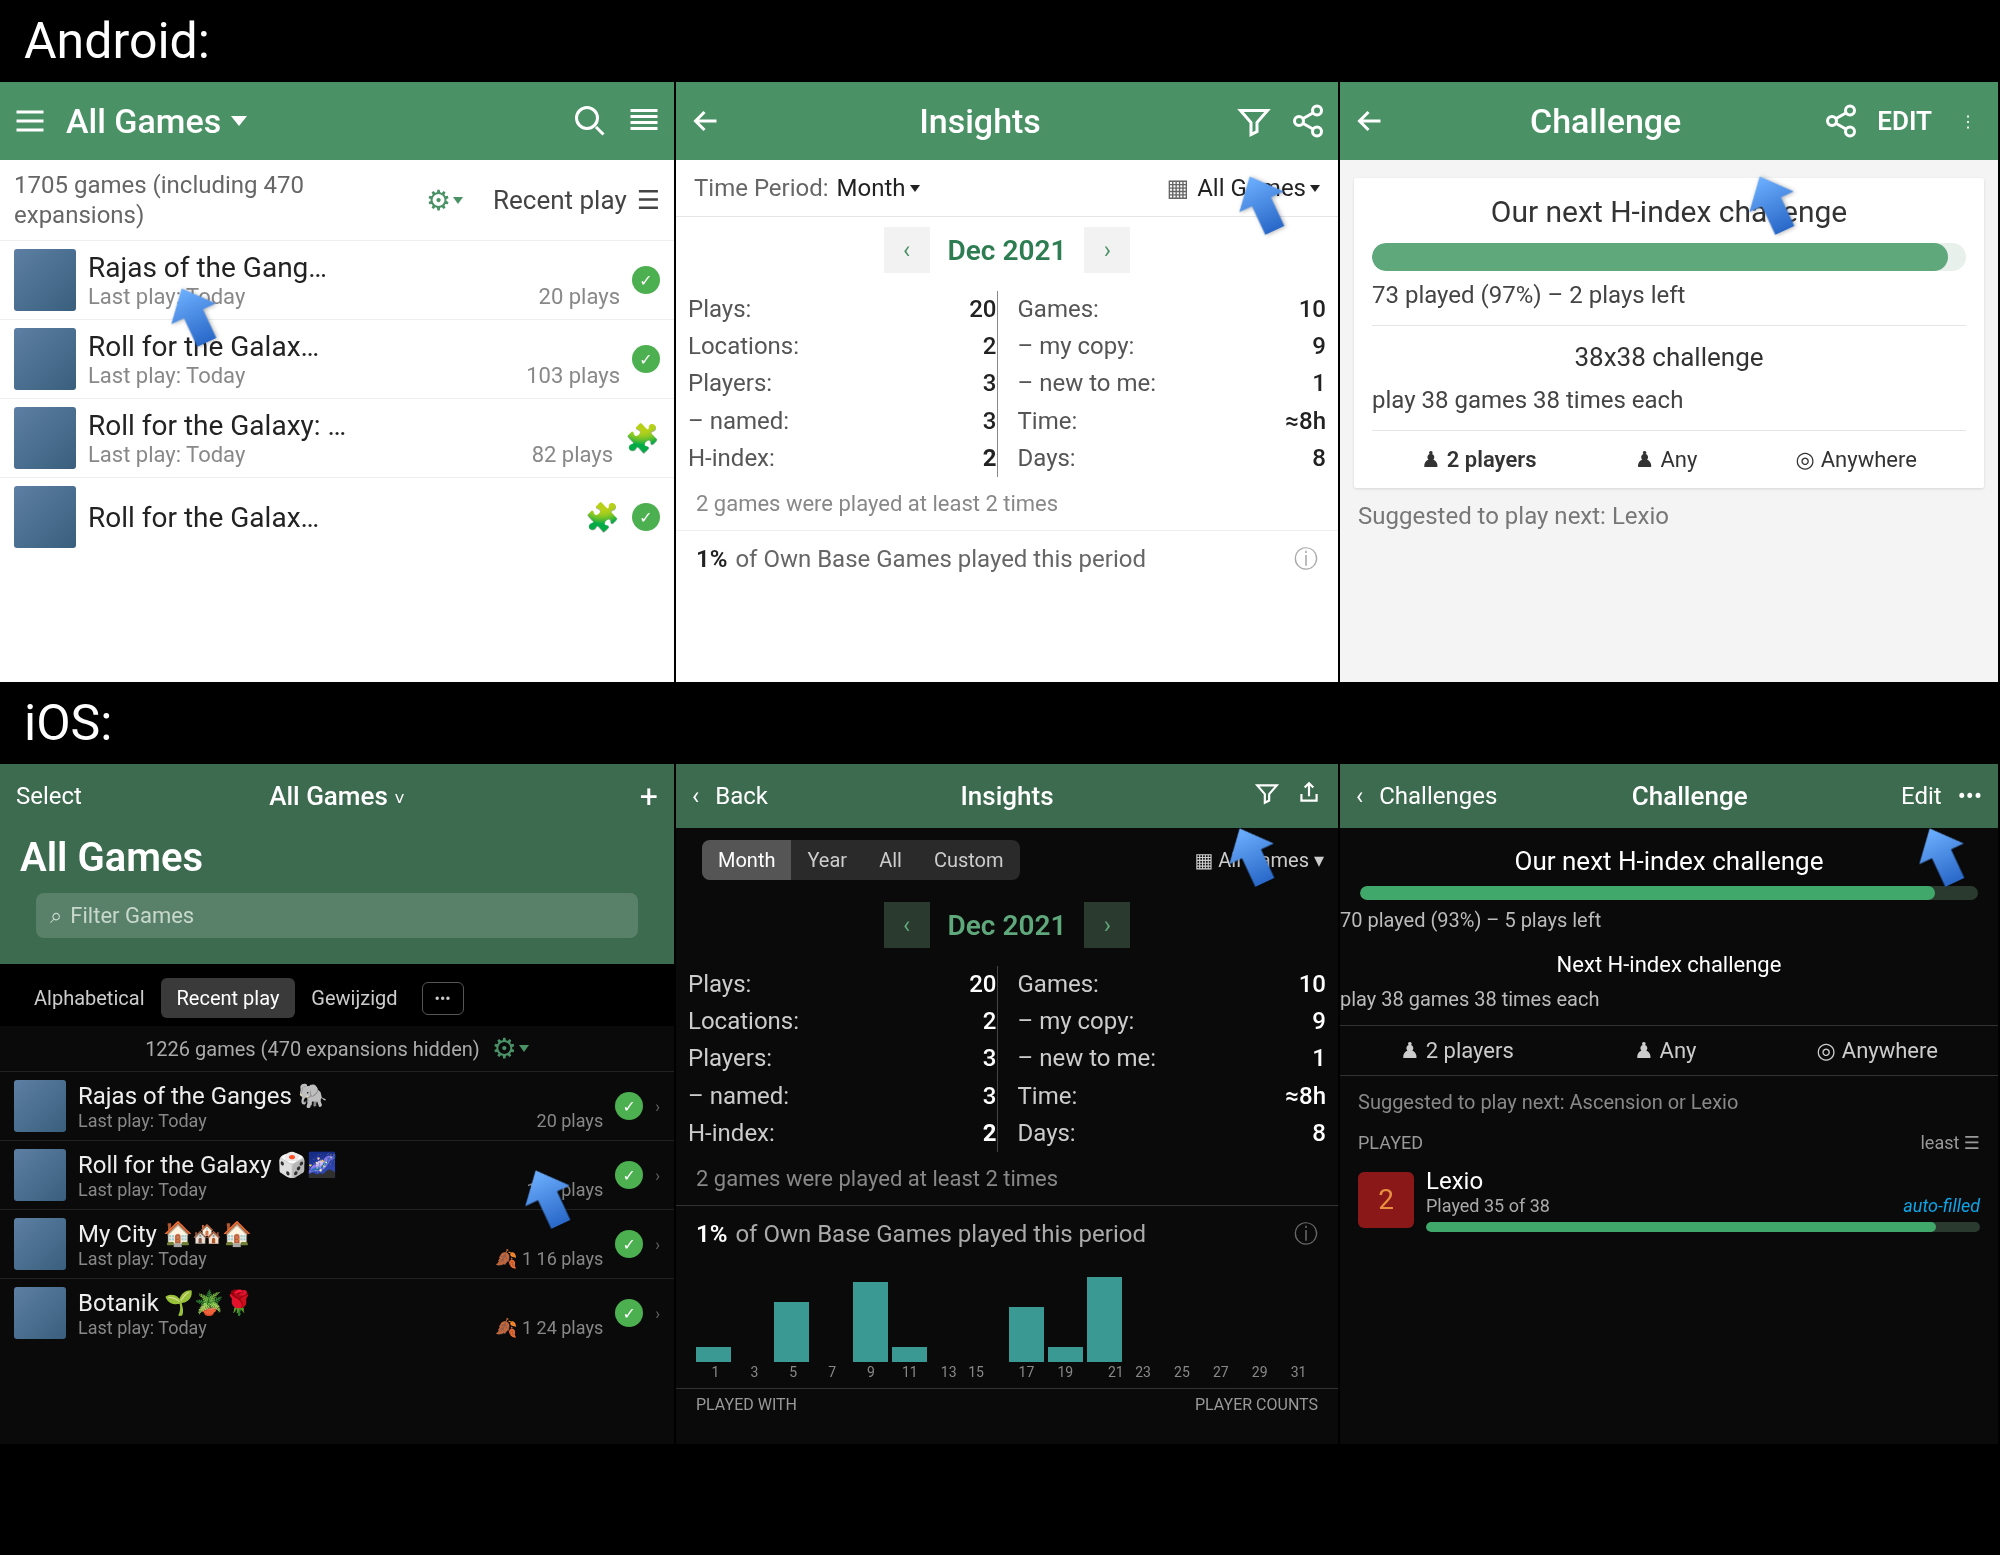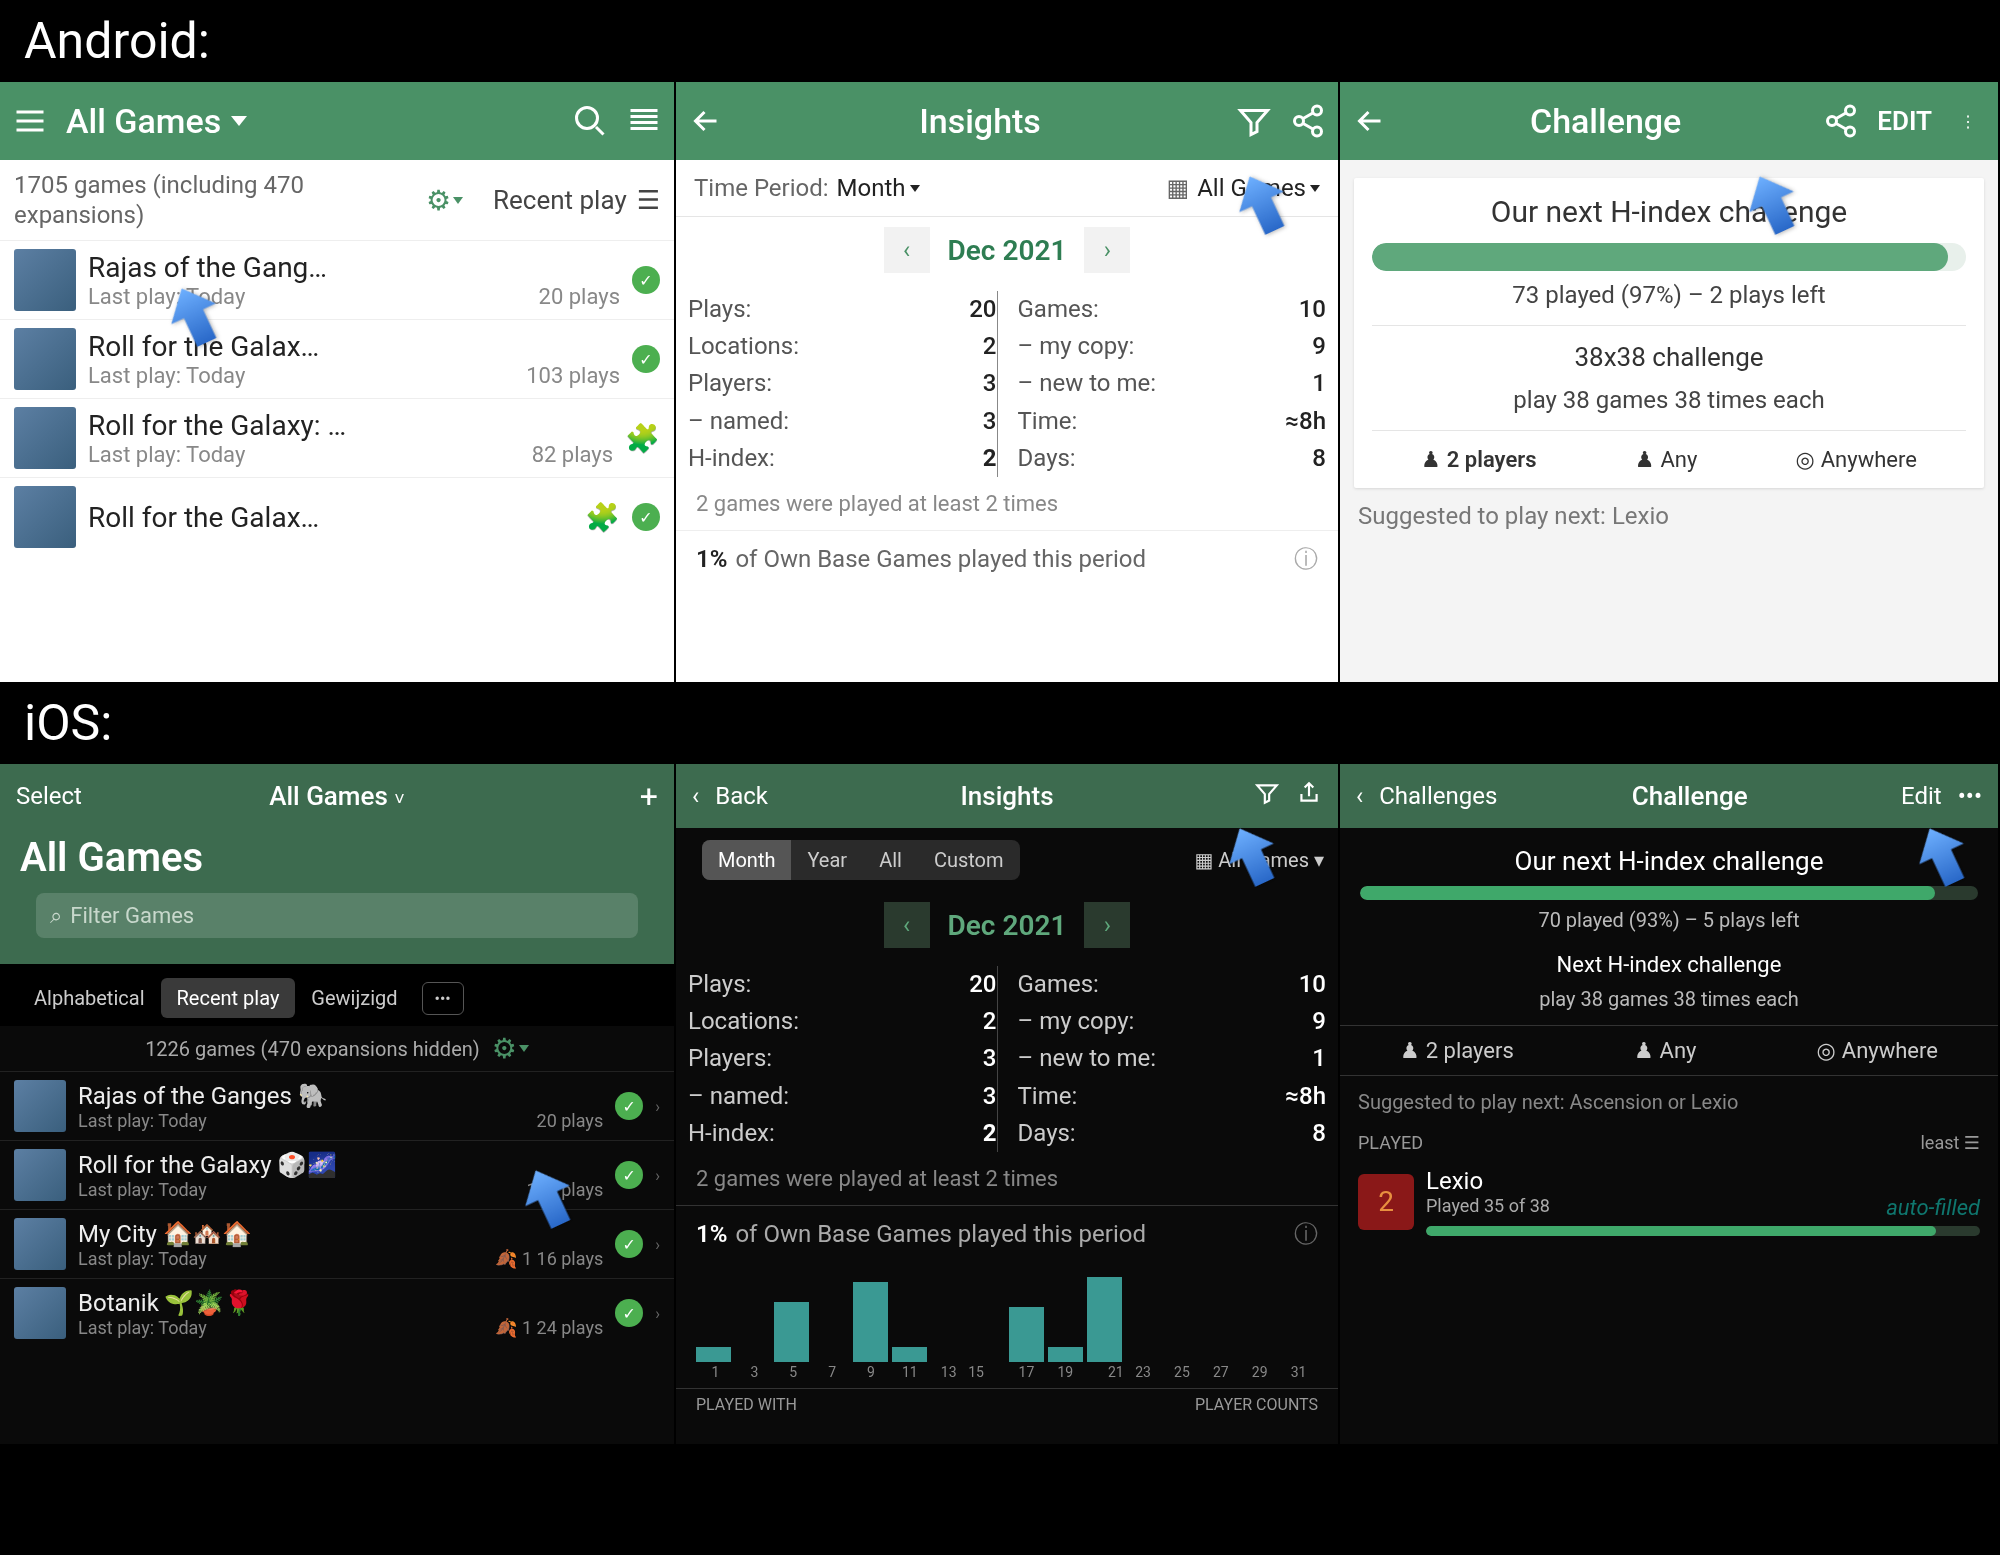--- a/index.html
+++ b/index.html
@@ -42,21 +42,21 @@
 .stat-row.bold .v { font-weight: 700; }
 .stats-note { color: #888; font-size: 22px; padding: 6px 20px; }
 .stats-pct { padding: 12px 20px; font-size: 24px; color: #666; display:flex; align-items:center; gap:8px; border-top:1px solid #eee; margin-top:8px;}
 .stats-pct .pct { color: #222; font-weight: 600; }
 
 
 .chal-card { background: #fff; margin: 18px 14px 0; padding: 16px 18px; border-radius: 2px; box-shadow: 0 1px 3px rgba(0,0,0,.12); }
 .chal-title { font-size: 30px; text-align: center; color: #333; margin-bottom: 14px; }
 .progress-bar { height: 28px; background: #e8f0eb; border-radius: 14px; overflow: hidden; position: relative; margin-bottom: 10px; }
 .progress-fill { height: 100%; background: #5fa87c; border-radius: 14px; }
-.chal-sub { text-align: center; font-size: 24px; color: #444; }
+.chal-sub { text-align: left; font-size: 24px; color: #444; }
 .chal-sep { border-top: 1px solid #e5e5e5; margin: 16px 0; }
 .chal-meta { display: flex; justify-content: space-around; font-size: 22px; color: #333; }
 .chal-meta span { display: flex; align-items: center; gap: 6px; }
 .chal-meta .b { font-weight: 600; }
 .chal-sugg { padding: 14px 18px; font-size: 24px; color: #777; }
 
 
 .ios-header { background: #3d6b4f; color: #fff; height: 64px; display: flex; align-items: center; padding: 0 16px; gap: 14px; font-size: 24px; }
 .ios-header .title { flex: 1; text-align: center; font-size: 26px; font-weight: 500; }
 .ios-header .left, .ios-header .right { display:flex; align-items:center; gap:16px; min-width:100px;}
@@ -607,21 +607,21 @@
     <div class="ios-games-hdr">
       <span>PLAYED</span>
       <span><span>least</span> ☰</span>
     </div>
     <div class="ios-game-prog">
       <div class="thumb">2</div>
       <div class="info">
         <div class="name">Lexio</div>
         <div style="display:flex; justify-content:space-between;">
           <span class="played">Played 35 of 38</span>
-          <span style="color:#0f766e;font-style:italic;font-size:22px;">auto-filled</span>
+          <span style="color:#0ea5e9;font-style:italic;font-size:18px;">auto-filled</span>
         </div>
         <div class="progress-bar" style="margin:6px 0 0; height:10px;">
             <div class="progress-fill" style="width:92%;"></div>
           </div>
       </div>
     </div>
     <div class="arrow" style="right:20px; top:58px;"><svg viewBox="0 0 100 100">
           <path d="M50 5 L85 45 L65 45 L65 90 L35 90 L35 45 L15 45 Z" fill="url(#g1)"></path>
         </svg></div>
   </div>

